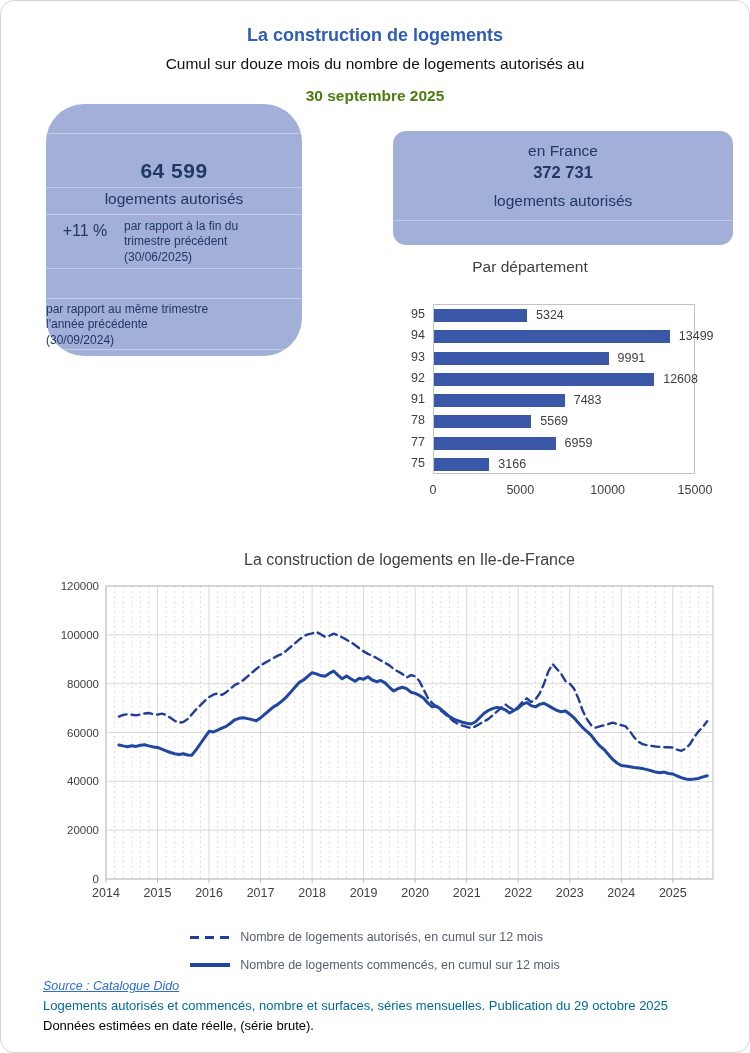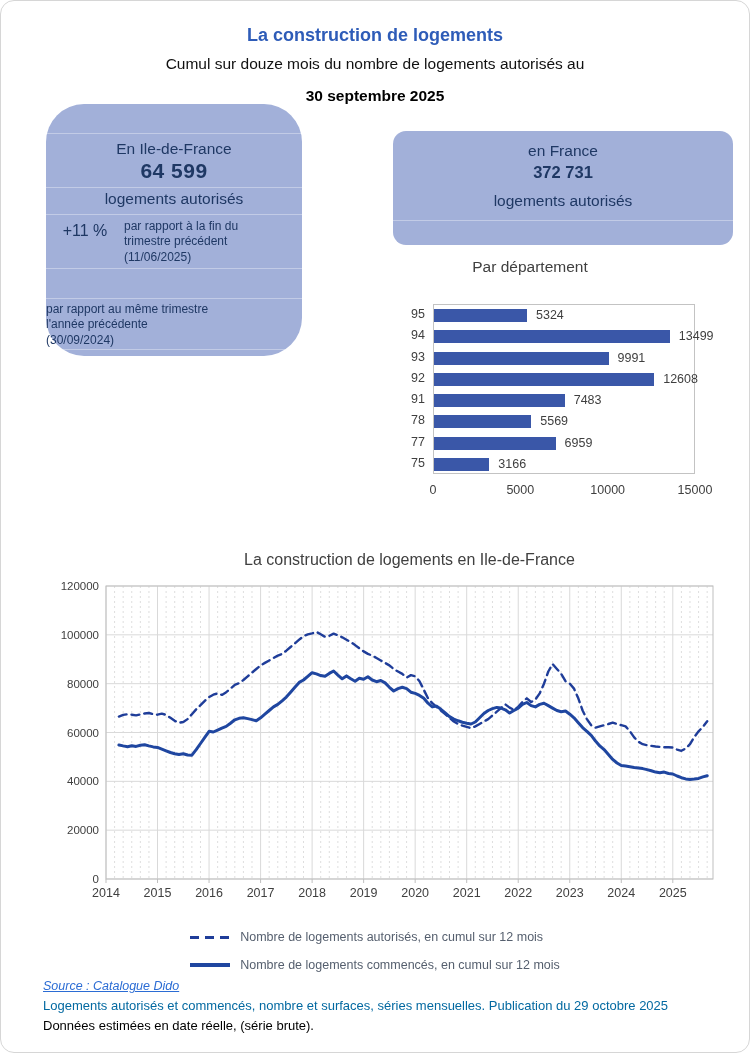--- a/index.html
+++ b/index.html
@@ -7,21 +7,21 @@
   body { font-family:"Liberation Sans", sans-serif; }
   .page {
     position:relative; width:750px; height:1053px; margin:0 auto;
     background:#ffffff; border:1.5px solid #d6d6d6; border-radius:14px; overflow:hidden;
   }
   .abs { position:absolute; }
   .center { text-align:center; }
 
   .main-title { top:24px; left:0; width:100%; font-size:18px; font-weight:bold; color:#2e5cb8; }
   .subtitle   { top:54px; left:0; width:100%; font-size:15.5px; color:#111; }
-  .date-line  { top:86px; left:0; width:100%; font-size:15.5px; font-weight:bold; color:#000000; }
+  .date-line  { top:86px; left:0; width:100%; font-size:15.5px; font-weight:bold; color:#4d7c0f; }
 
   .kpi-box { background:#a2b0d9; color:#1f3864; }
   .box-idf { left:45px; top:103px; width:256px; height:252px; border-radius:38px; }
   .box-fr  { left:392px; top:130px; width:340px; height:114px; border-radius:13px;padding-left:16px; }
   .sep { position:absolute; left:0; width:100%; height:1px; background:rgba(255,255,255,0.35); }
   .sep-inset { left:6px; width:calc(100% - 12px); }
   .kpi-region { font-size:15.5px; }
   .kpi-value  { font-size:21px; font-weight:bold; letter-spacing:0.5px; }
   .kpi-value-sm { font-size:16.5px; font-weight:bold; }
   .kpi-unit   { font-size:15.5px; }
@@ -63,28 +63,27 @@
   <div class="abs center main-title">La construction de logements</div>
   <div class="abs center date-line">30 septembre 2025</div>
 
   <div class="abs kpi-box box-idf">
     <div class="sep" style="top:29px"></div>
     <div class="sep" style="top:83px"></div>
     <div class="sep" style="top:110px"></div>
     <div class="sep" style="top:164px"></div>
     <div class="sep" style="top:194px"></div>
     <div class="sep sep-inset" style="top:245px"></div>
-    <div class="abs center kpi-region" style="top:36px;left:0;width:100%">En Ile-de-France</div>
     <div class="abs center kpi-value" style="top:55px;left:0;width:100%">64 599</div>
     <div class="abs center kpi-unit" style="top:86px;left:0;width:100%">logements autorisés</div>
     <div class="abs delta-row" style="top:115px;left:0;width:100%;padding-right:8px">
       <div class="delta-pct">+11 %</div>
       <div class="delta-label">par rapport à la fin du
 trimestre précédent
-(11/06/2025)</div>
+(30/06/2025)</div>
     </div>
     <div class="abs delta-row" style="top:198px;left:0;width:100%;padding-right:4px">
       <div class="delta-label">par rapport au même trimestre
 l'année précédente
 (30/09/2024)</div>
     </div>
   </div>
 
   <div class="abs kpi-box box-fr">
     <div class="abs center kpi-region" style="top:11px;left:0;width:100%">en France</div>

